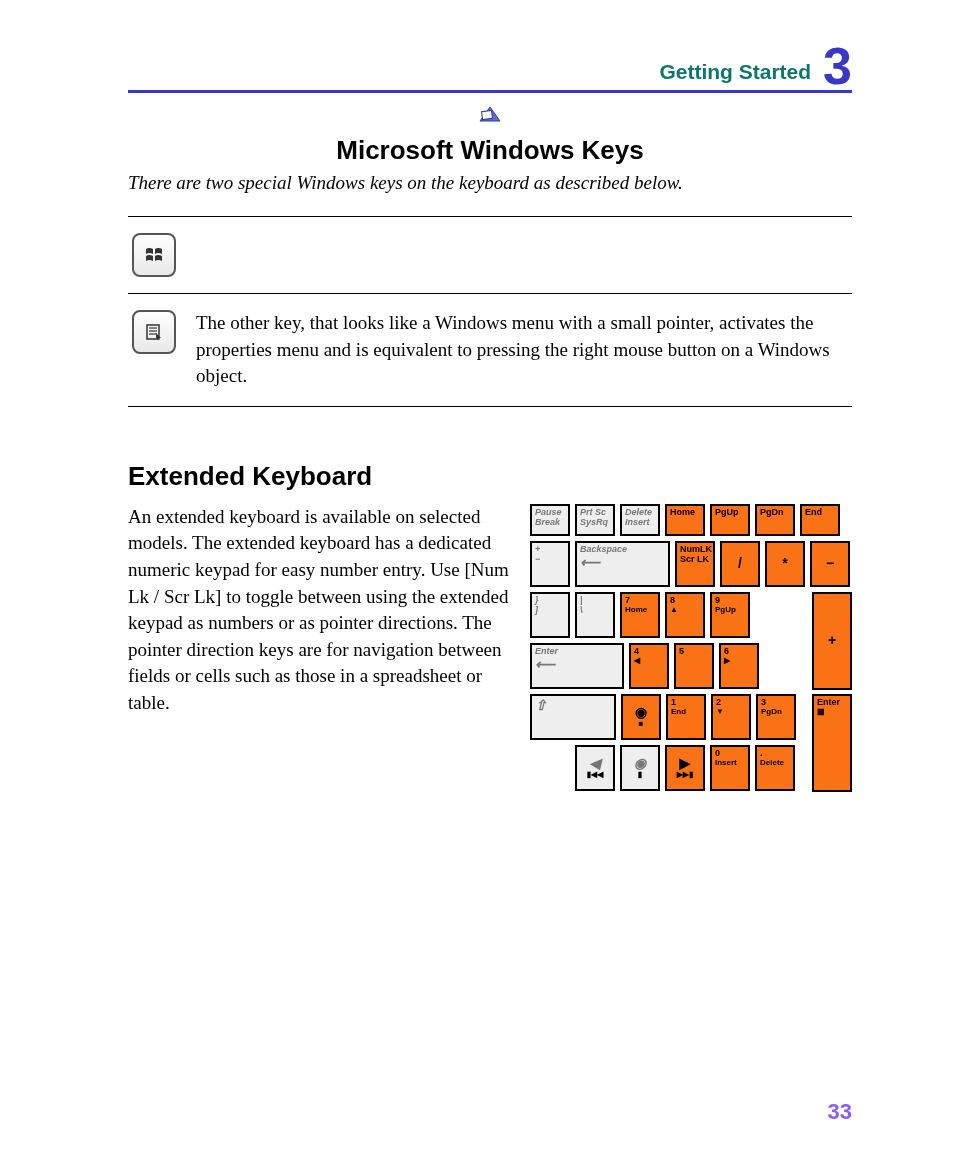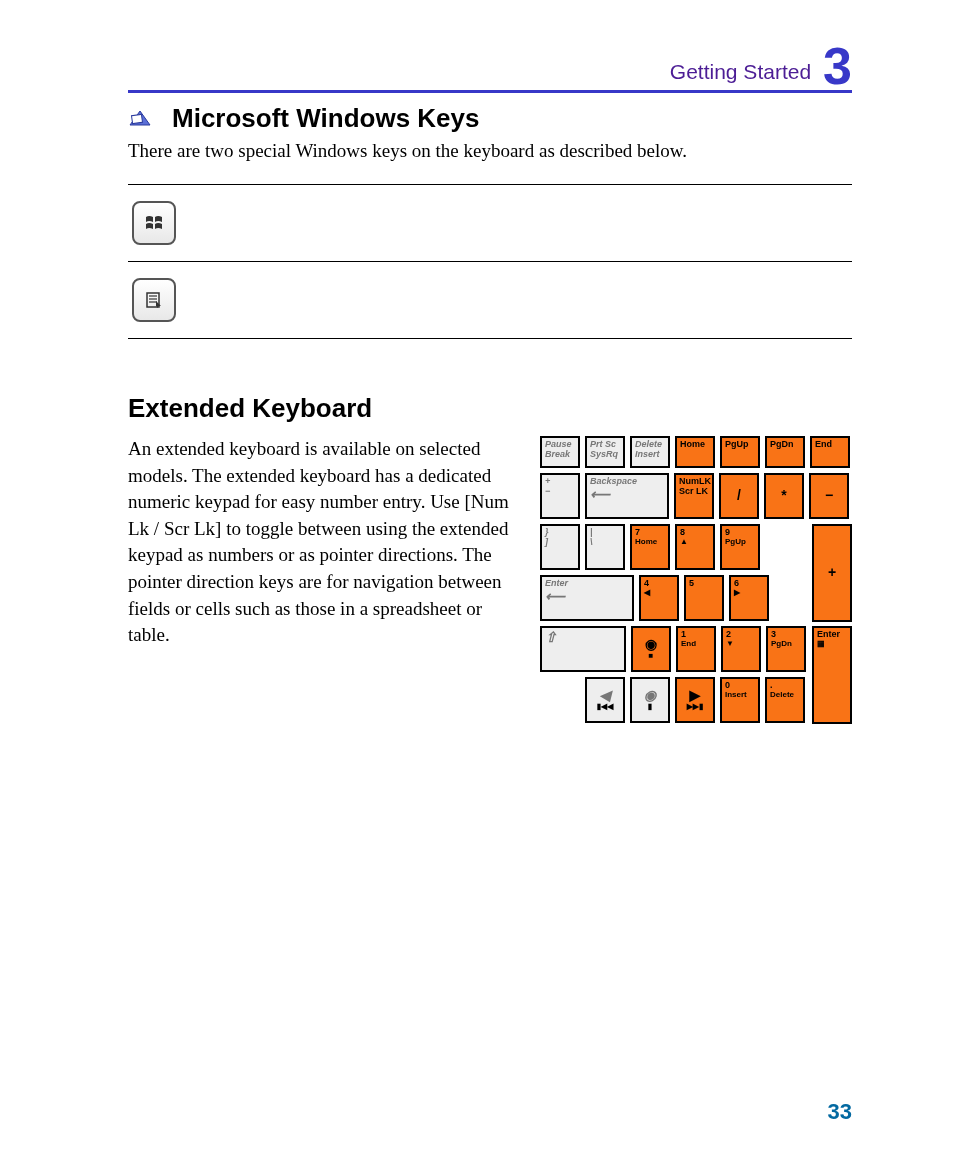--- a/index.html
+++ b/index.html
@@ -1,43 +1,43 @@
 <!DOCTYPE html>
 <html><head>
 <meta charset="utf-8">
 <style>
   html,body{margin:0;padding:0;background:#fff;}
   .page{width:954px;height:1155px;margin:0 auto;position:relative;background:#fff;font-family:"Times New Roman",Times,serif;color:#000;box-sizing:border-box;padding:40px 102px 0 128px;}
   .hdr{border-bottom:3px solid #3838c8;display:flex;align-items:flex-end;justify-content:flex-end;gap:12px;font-family:Arial,Helvetica,sans-serif;margin-bottom:10px;}
-  .hdr-title{color:#4c1d95;font-weight:normal;font-size:21px;padding-bottom:6px;}
+  .hdr-title{color:#0f766e;font-weight:bold;font-size:21px;padding-bottom:6px;}
   .hdr-num{color:#3838c8;font-weight:bold;font-size:52px;line-height:1;margin-bottom:-2px;}
-  .sec1{display:flex;align-items:center;gap:20px;margin-top:8px;}
+  .sec1{display:flex;align-items:center;gap:8px;margin-top:8px;flex-direction:column;}
   .h1{font-family:Arial,Helvetica,sans-serif;font-weight:bold;font-size:26px;}
   .h2{font-family:Arial,Helvetica,sans-serif;font-weight:bold;font-size:26px;margin-top:54px;margin-bottom:12px;}
-  .intro{font-size:19px;margin:6px 0 22px 0;}
+  .intro{font-size:19px;margin:6px 0 22px 0;font-style:italic;}
   .rule{border:0;border-top:1px solid #000;margin:0;}
   .row{display:flex;align-items:flex-start;gap:20px;padding:16px 0;}
   .key{width:40px;height:40px;border:2px solid #555;border-radius:8px;background:linear-gradient(#fff,#e8e8e8);display:flex;align-items:center;justify-content:center;flex:0 0 40px;margin-left:4px;}
   .desc{font-size:19px;line-height:1.4;}
-  .ext-wrap{display:flex;gap:12px;}
+  .ext-wrap{display:flex;gap:2px;}
   .ext-text{font-size:19px;line-height:1.4;flex:0 0 400px;}
   .kb{flex:1;position:relative;}
   .kb-row{display:flex;gap:5px;margin-bottom:5px;}
   .kk{border:2px solid #000;background:#f97316;box-sizing:border-box;font-family:Arial,Helvetica,sans-serif;font-weight:bold;font-size:9px;line-height:1.1;padding:2px 3px;display:flex;flex-direction:column;justify-content:flex-start;position:relative;}
   .kk.gray{background:#eee;color:#777;font-style:italic;}
   .k-s{width:40px;height:32px;}
   .k-n{width:40px;height:46px;}
   .k-t{width:40px;height:98px;}
-  .k-bs{width:84px;height:46px;}
+  .k-bs{width:95px;height:46px;}
   .k-ent{width:94px;height:46px;}
   .sub{font-size:8px;font-weight:bold;font-style:normal;color:#000;}
   .sym{font-size:14px;text-align:center;}
   .center{justify-content:center;align-items:center;}
   .arrow{font-size:14px;}
-  .pagenum{position:absolute;bottom:30px;right:102px;color:#0369a1;font-family:Arial,Helvetica,sans-serif;font-weight:bold;font-size:22px;}
+  .pagenum{position:absolute;bottom:30px;right:102px;color:#8b5cf6;font-family:Arial,Helvetica,sans-serif;font-weight:bold;font-size:22px;}
 </style>
 </head>
 <body>
 
 <div class="page">
 
   <div class="hdr">
     <div class="hdr-title">Getting Started</div>
     <div class="hdr-num">3</div>
   </div>
@@ -65,20 +65,21 @@
   <div class="row">
     <div class="key">
       <svg width="18" height="18" viewBox="0 0 18 18">
           <rect x="2" y="2" width="12" height="14" fill="none" stroke="#333" stroke-width="1.5"></rect>
           <line x1="4" y1="5" x2="12" y2="5" stroke="#333" stroke-width="1.2"></line>
           <line x1="4" y1="8" x2="12" y2="8" stroke="#333" stroke-width="1.2"></line>
           <line x1="4" y1="11" x2="12" y2="11" stroke="#333" stroke-width="1.2"></line>
           <polygon points="11,10 16,15 13,15 13,17 11,15" fill="#333"></polygon>
         </svg>
     </div>
+    <div class="desc">The other key, that looks like a Windows menu with a small pointer, activates the properties menu and is equivalent to pressing the right mouse button on a Windows object.</div>
   </div>
   <hr class="rule">
 
   <div class="h2">Extended Keyboard</div>
   <div class="ext-wrap">
     <div class="ext-text">An extended keyboard is available on selected models. The extended keyboard has a dedicated numeric keypad for easy number entry. Use [Num Lk / Scr Lk] to toggle between using the extended keypad as numbers or as pointer directions. The pointer direction keys are for navigation between fields or cells such as those in a spreadsheet or table.</div>
 
     <div class="kb">
 
       <div class="kb-row">

